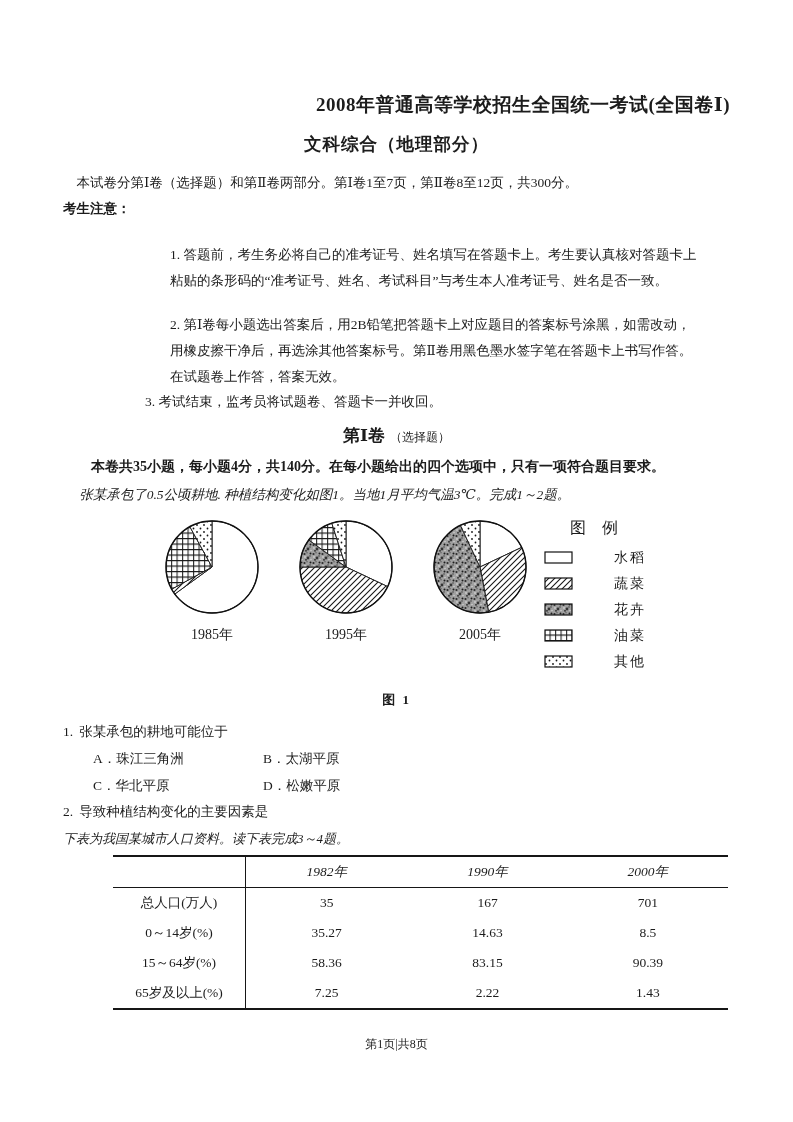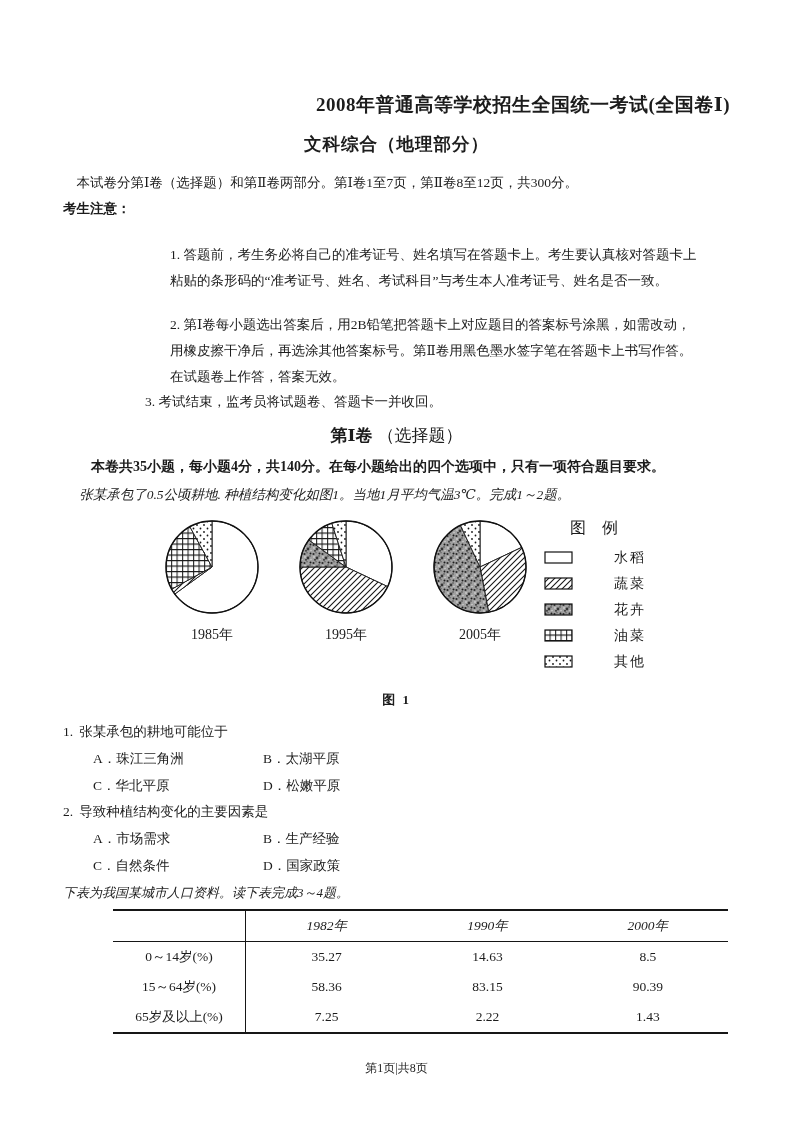--- a/index.html
+++ b/index.html
@@ -25,21 +25,21 @@
     margin:0 0 16px 0;letter-spacing:1px;
   }
   p.intro{margin:0 0 4px 0;text-indent:1em;line-height:22px;}
   p.notice-label{margin:0;font-weight:bold;line-height:22px;}
   .notices{margin-top:22px;}
   .notice{margin:0 0 0 55px;line-height:26px;}
   .notice.gap-after{margin-bottom:18px;}
   .notice.n3{margin-left:30px;line-height:24px;}
   .section-head{text-align:center;margin:10px 0 8px 0;}
   .section-head .vol{font-size:17px;font-weight:bold;}
-  .section-head .vol-note{font-size:17px;margin-left:5px;}
+  .section-head .vol-note{font-size:12px;margin-left:5px;}
   p.instructions{
     font-weight:bold;font-size:14px;line-height:23px;
     margin:2px 0 6px 0;text-indent:2em;
   }
   p.stem{
     font-style:italic;
     margin:2px 0 10px 0;text-indent:1.2em;line-height:22px;
     font-size:13.5px;
   }
   .figure-row{display:flex;align-items:flex-start;margin-left:97px;}
@@ -210,43 +210,41 @@
       <div class="opt-row">
         <span class="opt">C．华北平原</span><span class="opt">D．松嫩平原</span>
       </div>
     </div>
   </div>
 
   <div class="question ct">
     <div class="q-line">
       <span class="q-num">2.</span><span>导致种植结构变化的主要因素是</span>
     </div>
-    <div class="options">
-      <div class="opt-row">
-        <span class="opt">A．市场需求</span><span class="opt">B．生产经验</span>
-      </div>
-      <div class="opt-row">
-        <span class="opt">C．自然条件</span><span class="opt">D．国家政策</span>
-      </div>
-    </div>
   </div>
 
   <p class="table-intro ct">下表为我国某城市人口资料。读下表完成3～4题。</p>
 
   <table class="data-table">
     <thead>
       <tr>
         <th class="rowlabel"></th>
         <th>1982年</th>
         <th>1990年</th>
         <th>2000年</th>
       </tr>
     </thead>
     <tbody>
       <tr>
+        <td class="rowlabel">总人口(万人)</td>
+        <td>35</td>
+        <td>167</td>
+        <td>701</td>
+      </tr>
+      <tr>
         <td class="rowlabel">0～14岁(%)</td>
         <td>35.27</td>
         <td>14.63</td>
         <td>8.5</td>
       </tr>
       <tr>
         <td class="rowlabel">15～64岁(%)</td>
         <td>58.36</td>
         <td>83.15</td>
         <td>90.39</td>

